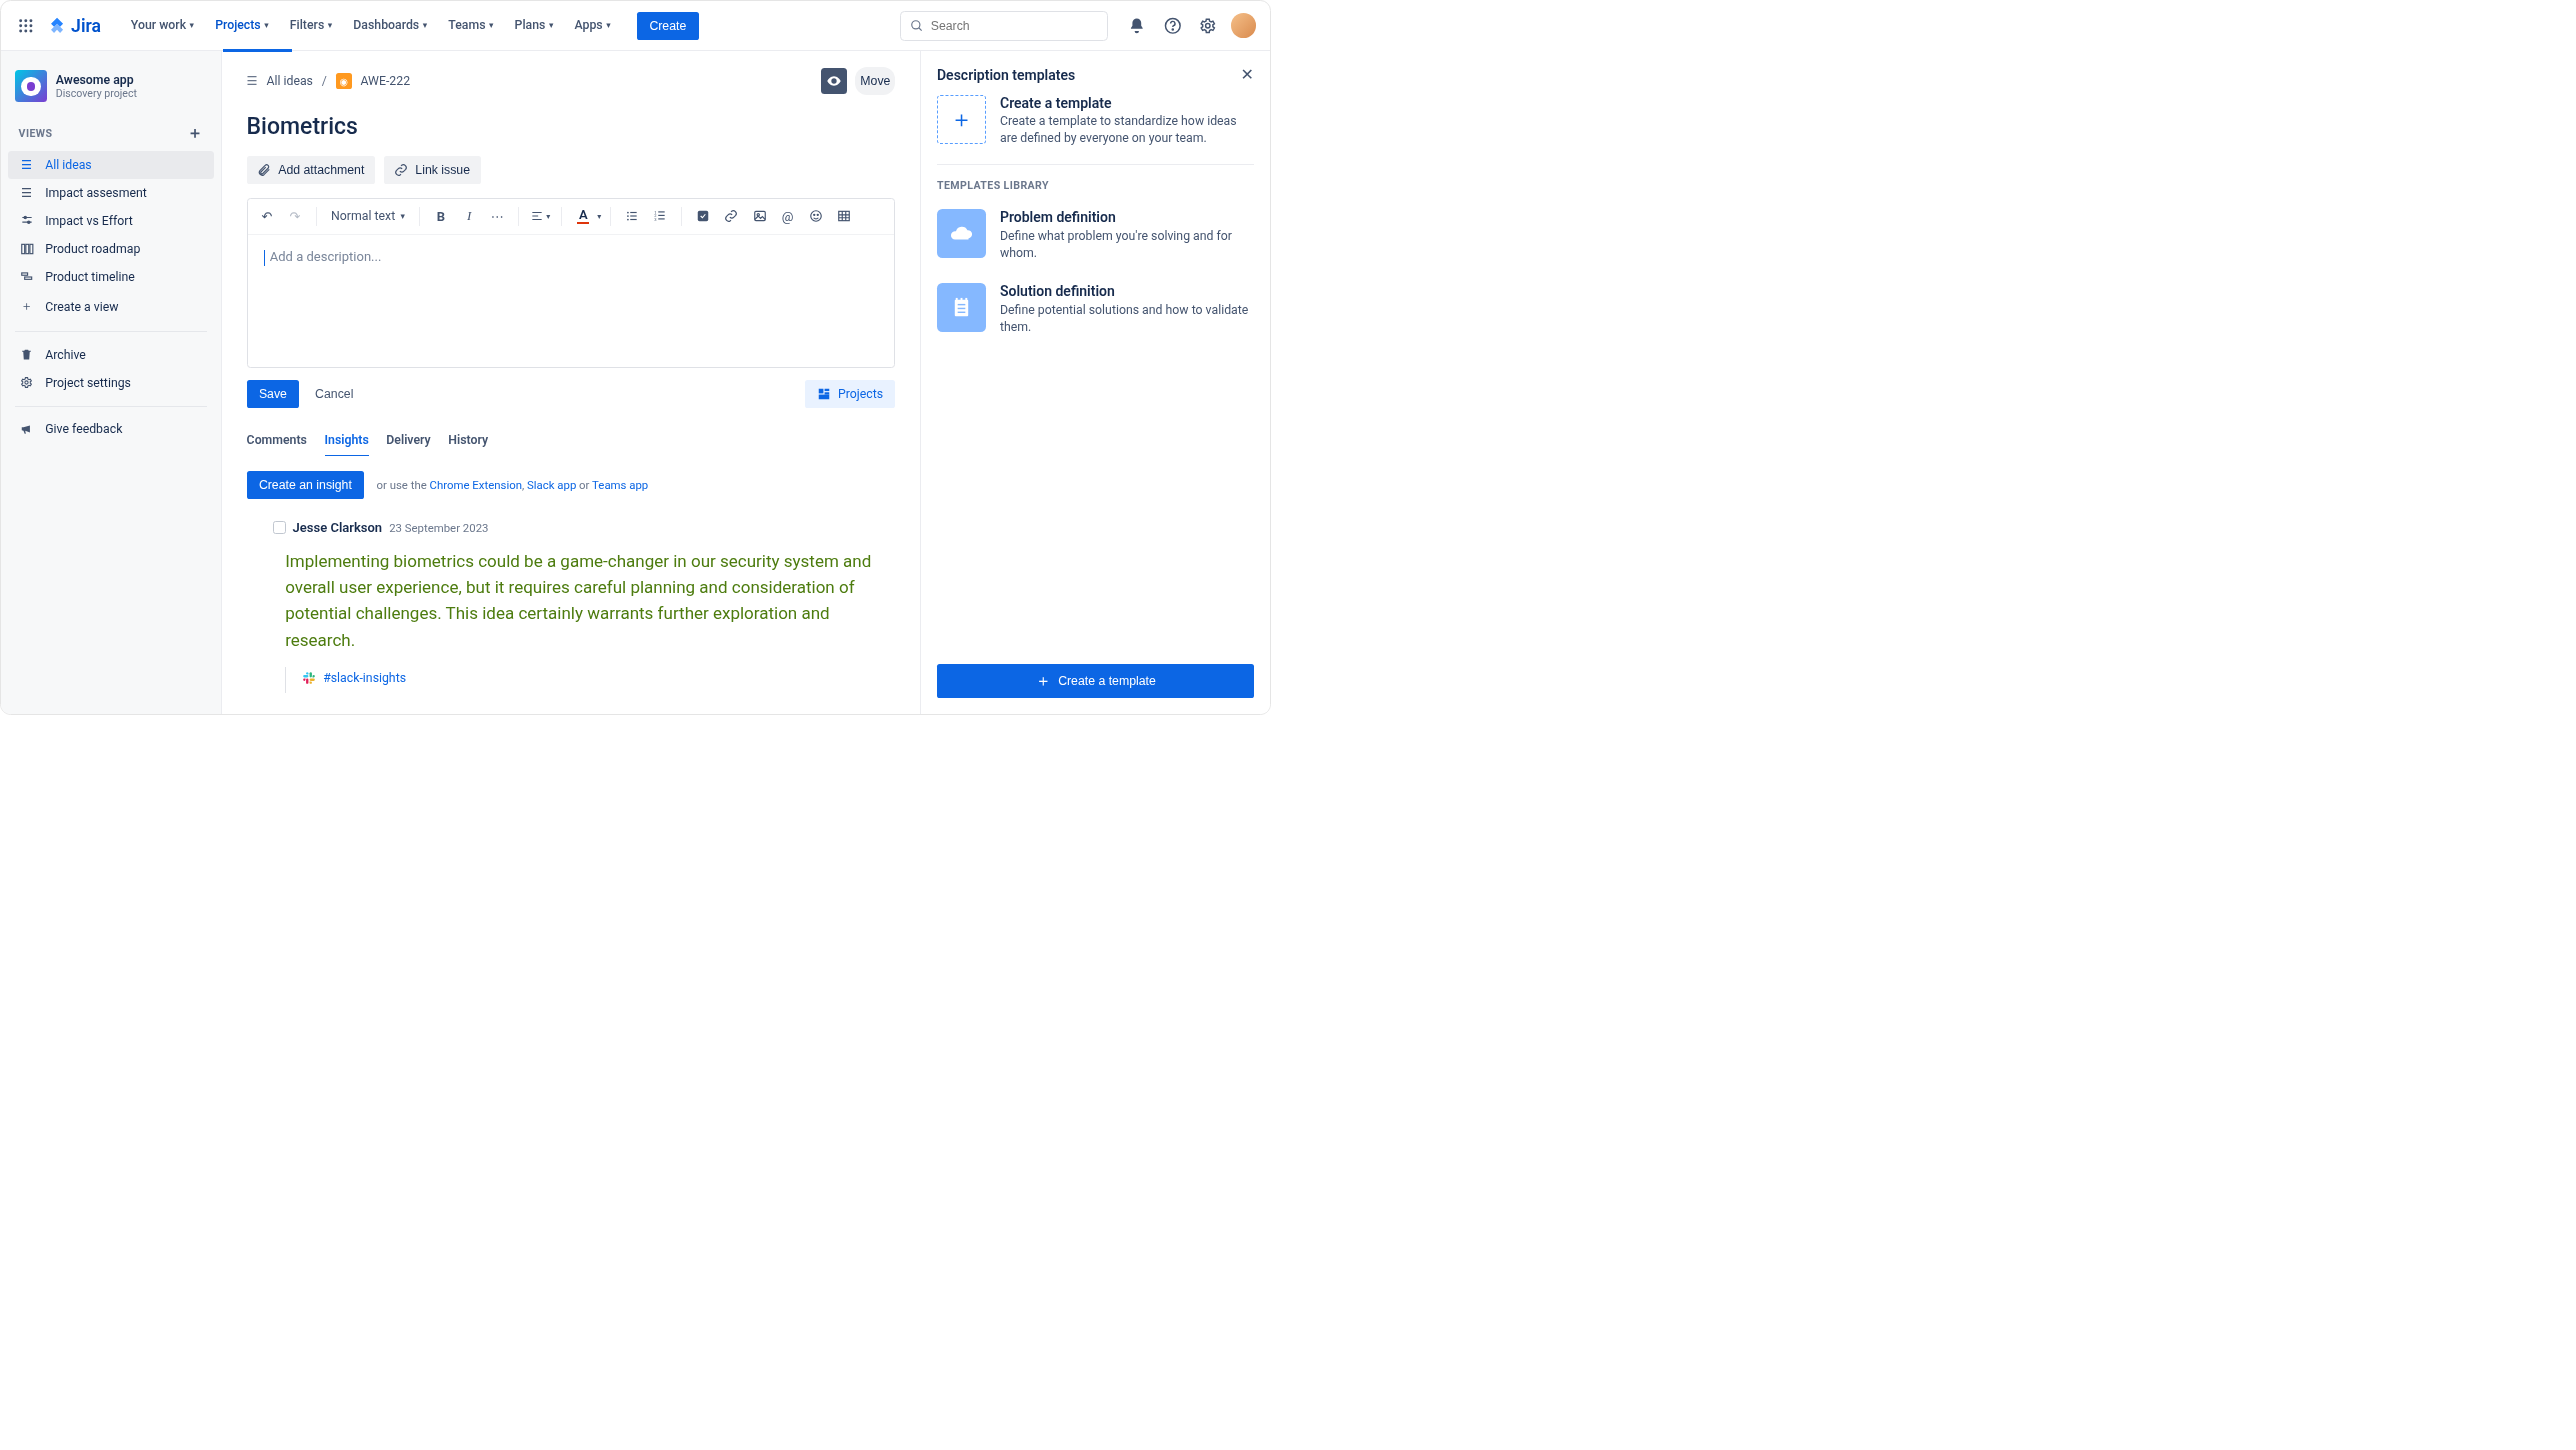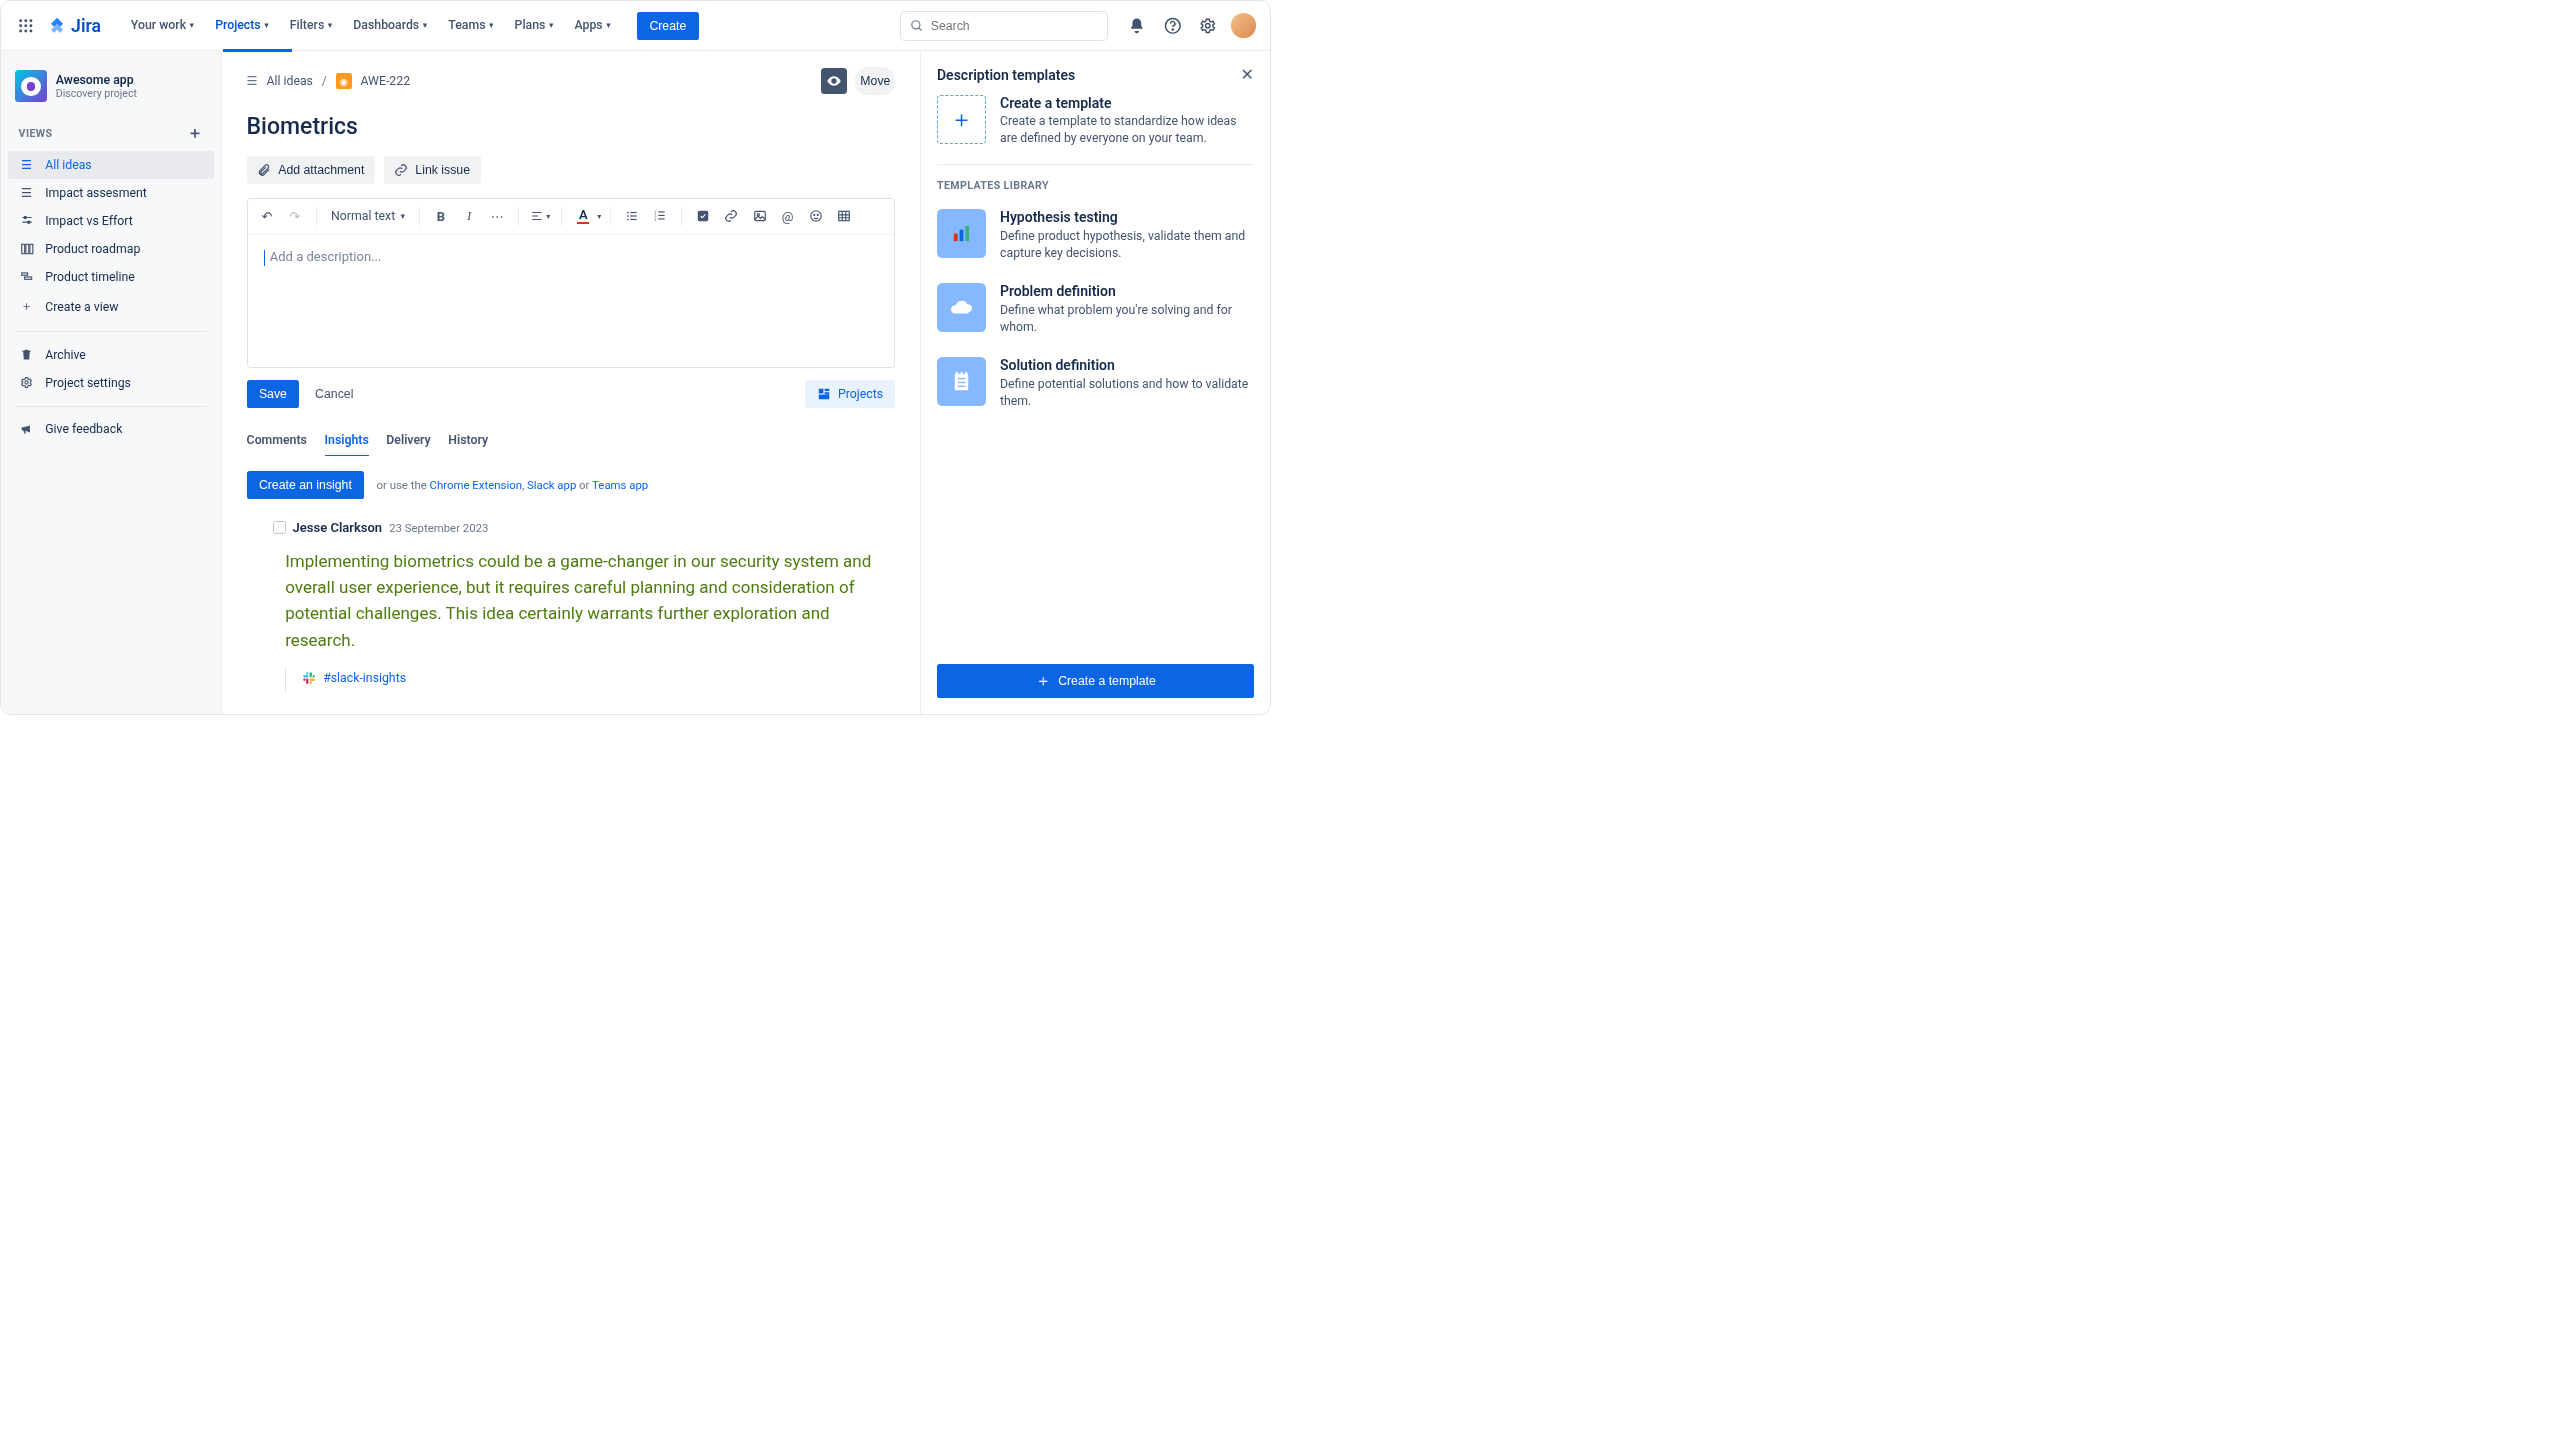--- a/index.html
+++ b/index.html
@@ -493,33 +493,20 @@
           <div class="create-tmpl">
             <div class="create-box">＋</div>
             <div>
               <div class="tmpl-title">Create a template</div>
               <div class="tmpl-desc">Create a template to standardize how ideas are defined by everyone on your team.</div>
             </div>
           </div>
           <div class="lib-head">TEMPLATES LIBRARY</div>
 
           <div class="tmpl-item">
-            <div class="tmpl-icon ic-hyp">
-                <svg width="23" height="23" viewBox="0 0 24 24">
-                  <rect x="4" y="12" width="4" height="8" fill="#de350b"></rect>
-                  <rect x="10" y="8" width="4" height="12" fill="#0c66e4"></rect>
-                  <rect x="16" y="4" width="4" height="16" fill="#36b37e"></rect>
-                </svg>
-              </div>
-            <div>
-              <div class="tmpl-title">Hypothesis testing</div>
-              <div class="tmpl-desc">Define product hypothesis, validate them and capture key decisions.</div>
-            </div>
-          </div>
-          <div class="tmpl-item">
             <div class="tmpl-icon ic-prob">
                 <svg width="24.6" height="24.6" viewBox="0 0 24 24" fill="#fff">
                   <path d="M19 18H6a4 4 0 1 1 .8-7.9A6 6 0 0 1 18 9a4 4 0 0 1 1 8z"></path>
                 </svg>
               </div>
             <div>
               <div class="tmpl-title">Problem definition</div>
               <div class="tmpl-desc">Define what problem you're solving and for whom.</div>
             </div>
           </div>

